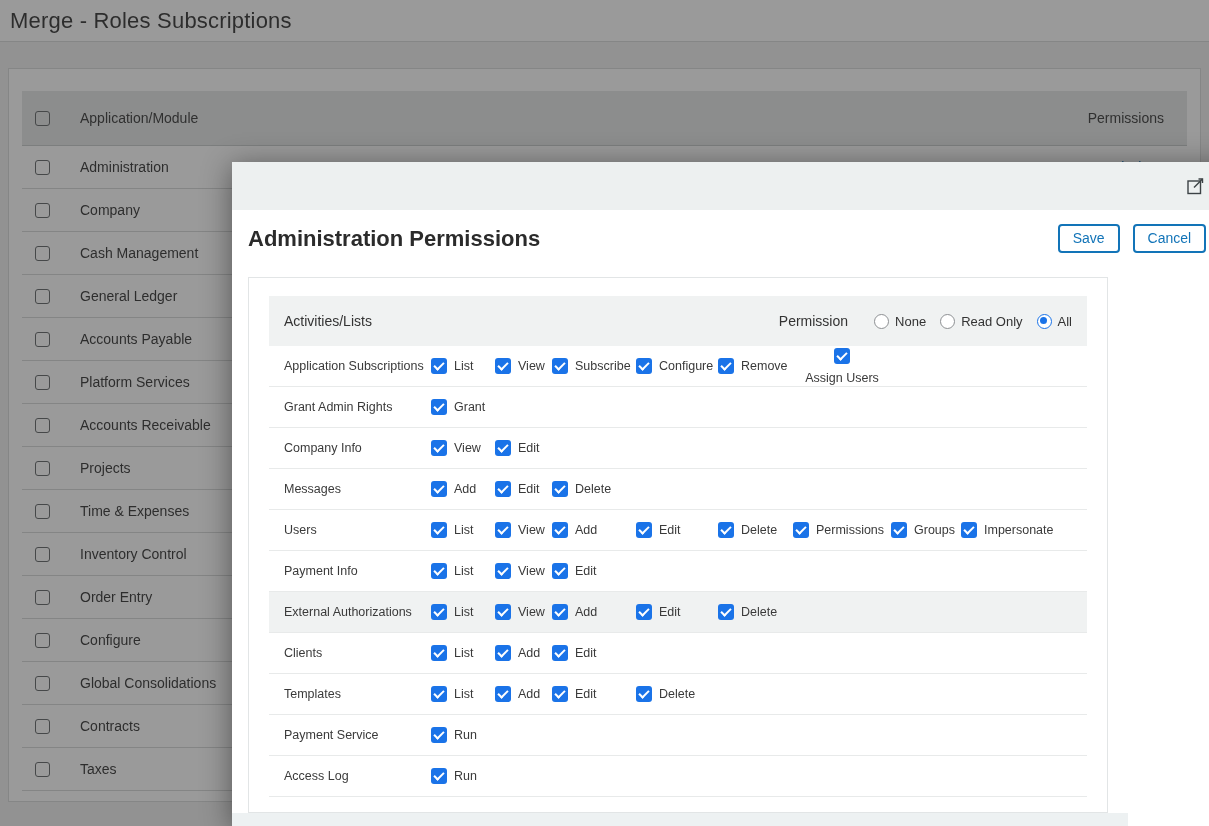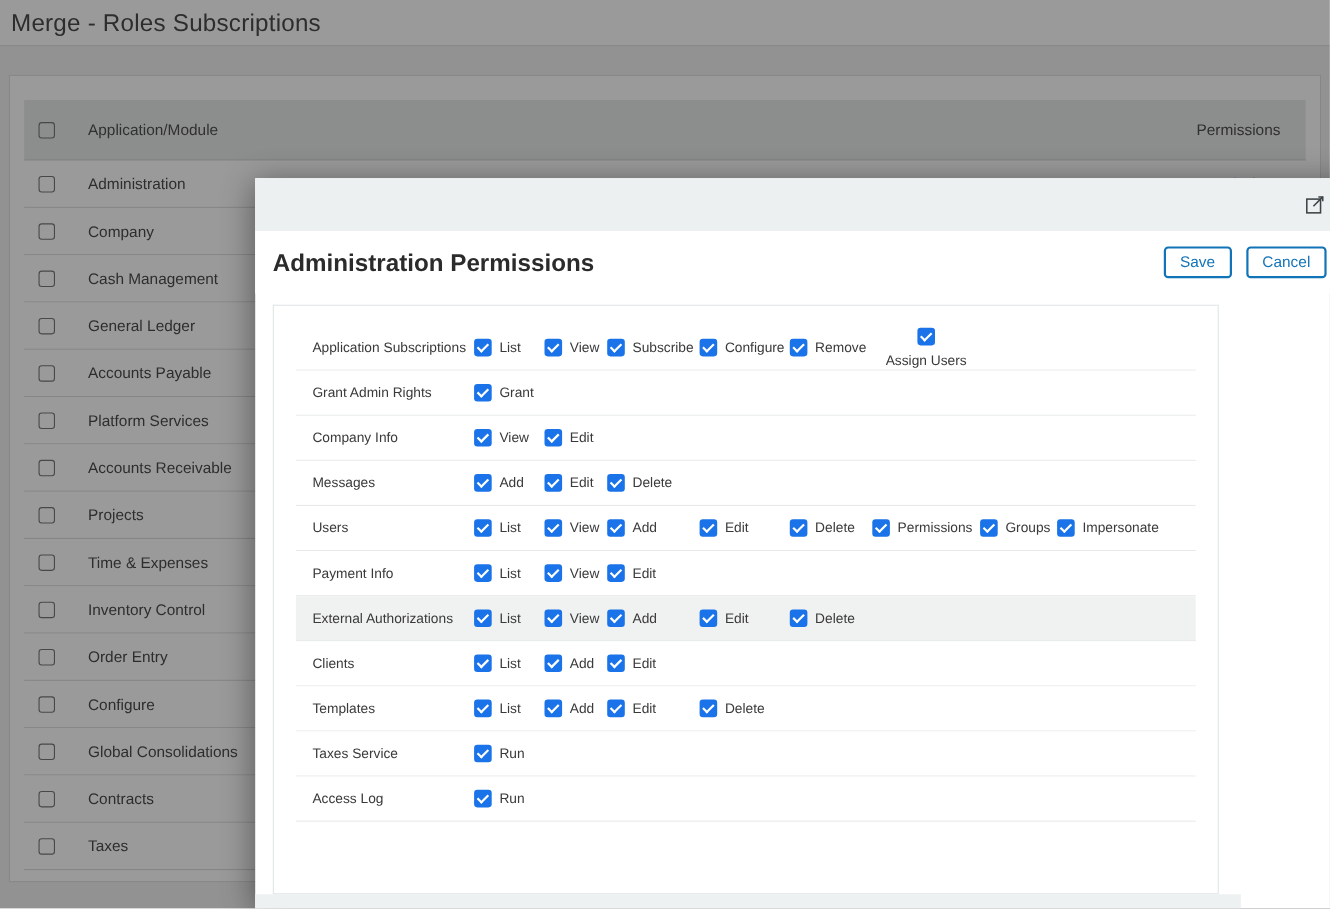--- a/index.html
+++ b/index.html
@@ -253,20 +253,39 @@
   <div class="modal-header">
     <span class="modal-title">Administration Permissions</span>
     <span class="btns">
       <button class="btn">Save</button>
       <button class="btn">Cancel</button>
       <button class="btn">Help</button>
     </span>
   </div>
 
   <div class="panel">
+    <div class="perm-header-row">
+      <span class="perm-header-label">Activities/Lists</span>
+      <span class="spring"></span>
+      <span class="perm-select">
+        <span class="perm-word">Permission</span>
+      <span class="radio-opt">
+    <span class="radio"></span>
+    <span>None</span>
+  </span>
+          <span class="radio-opt">
+    <span class="radio"></span>
+    <span>Read Only</span>
+  </span>
+          <span class="radio-opt">
+    <span class="radio sel"></span>
+    <span>All</span>
+  </span>
+        </span>
+    </div>
     <div>
         <div class="perm-row">
     <span class="perm-row-label">Application Subscriptions</span>
   <span class="perm-cell" style="width: 64px;">
     <span class="cb"></span>
     <span class="cb-label">List</span>
   </span>
           <span class="perm-cell" style="width: 57px;">
     <span class="cb"></span>
     <span class="cb-label">View</span>
@@ -422,21 +441,21 @@
           <span class="perm-cell" style="width: 84px;">
     <span class="cb"></span>
     <span class="cb-label">Edit</span>
   </span>
           <span class="perm-cell" style="width: 82px;">
     <span class="cb"></span>
     <span class="cb-label">Delete</span>
   </span>
         </div>
         <div class="perm-row">
-    <span class="perm-row-label">Taxes Service</span>
+    <span class="perm-row-label">Payment Service</span>
   <span class="perm-cell" style="width: 64px;">
     <span class="cb"></span>
     <span class="cb-label">Run</span>
   </span>
         </div>
         <div class="perm-row">
     <span class="perm-row-label">Access Log</span>
   <span class="perm-cell" style="width: 64px;">
     <span class="cb"></span>
     <span class="cb-label">Run</span>

